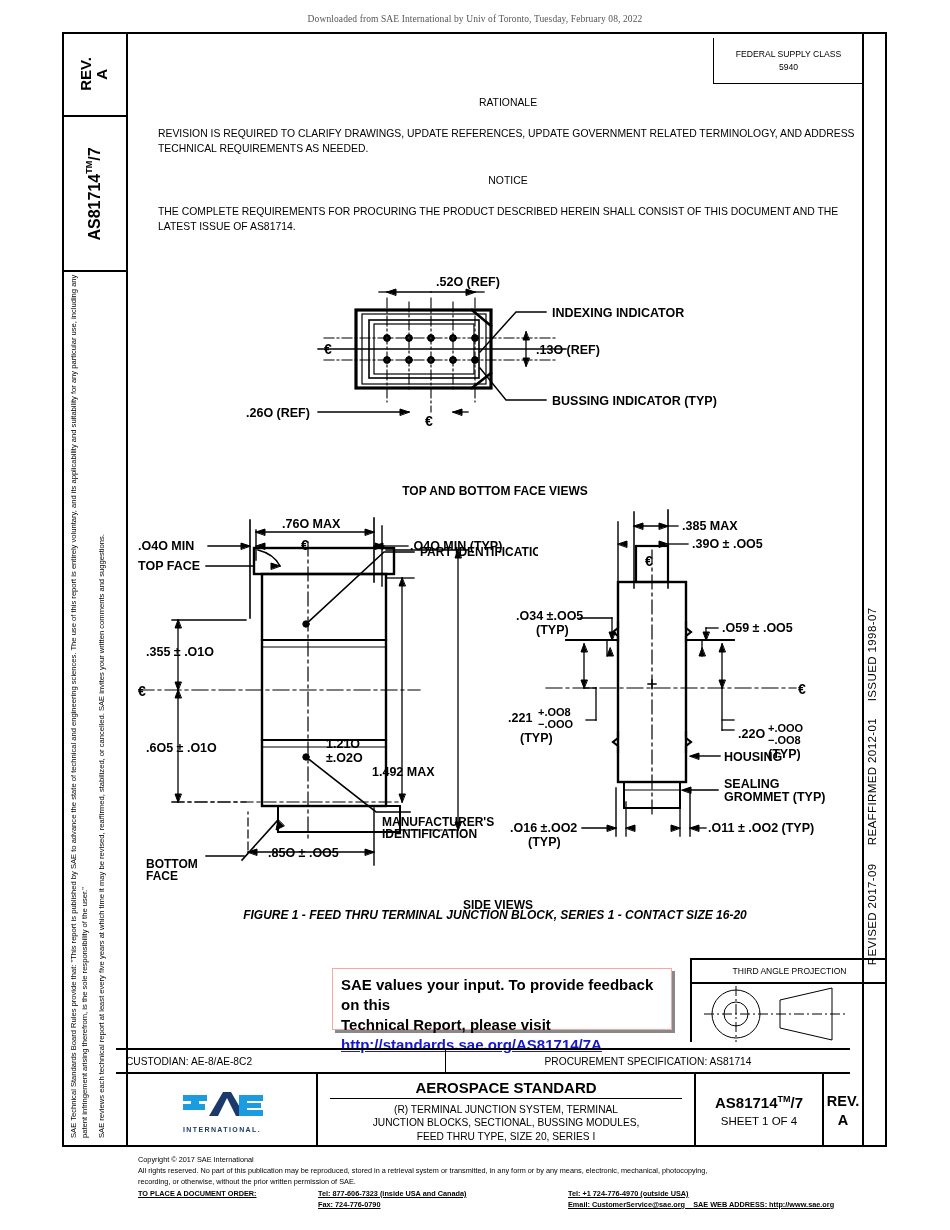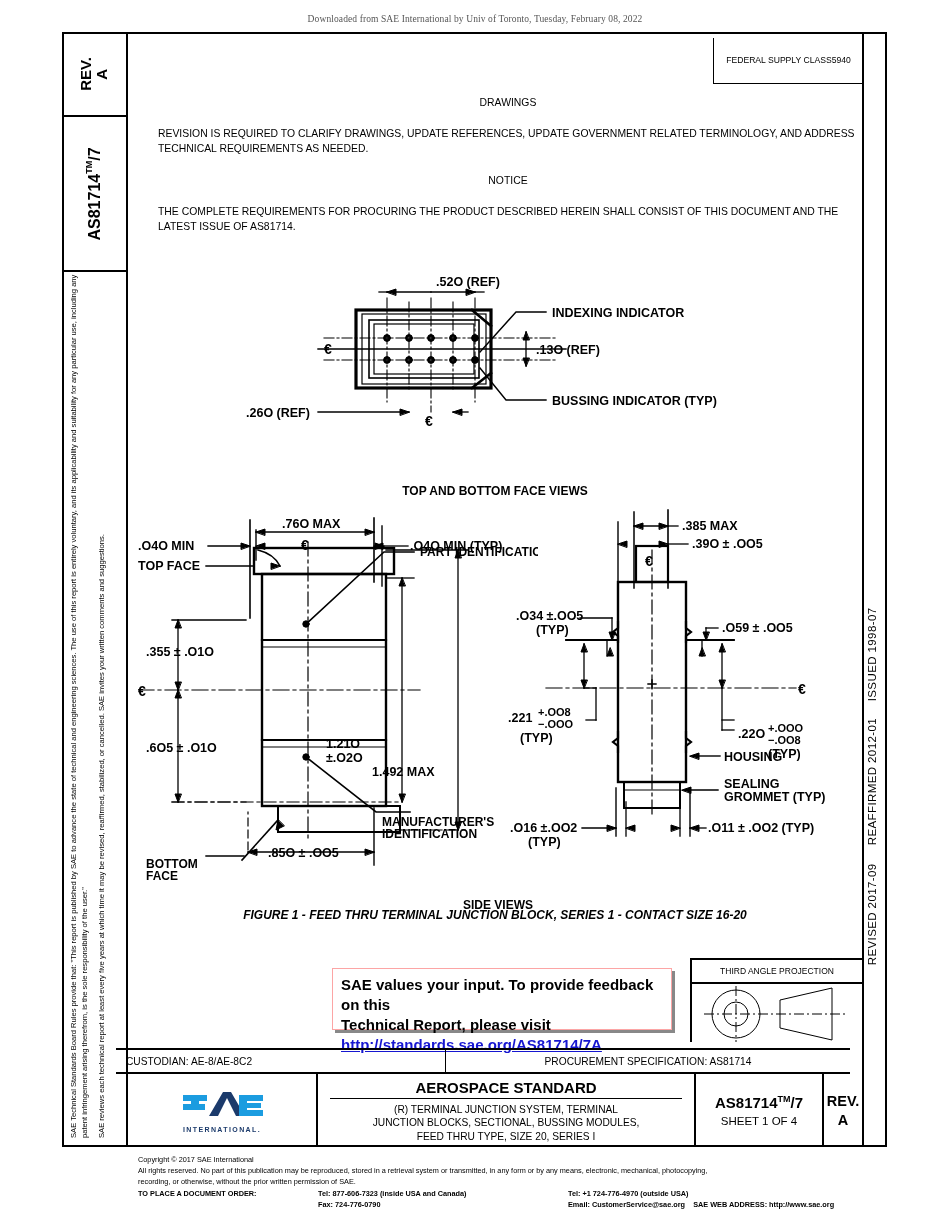--- a/index.html
+++ b/index.html
@@ -88,21 +88,21 @@
     white-space: nowrap;
   }
   .right-strip .dates span { margin-bottom: 14px; display: inline-block; }
 
   
   .fsc {
     position: absolute; left: 713px; top: 38px;
     width: 150px; height: 46px;
     border-left: 1.5px solid #000;
     border-bottom: 1.5px solid #000;
-    display: flex; flex-direction: row;
+    display: flex; flex-direction: column;
     align-items: center; justify-content: center;
     font-size: 8.6px; line-height: 1.5;
     text-align: center;
   }
 
   
   .head-block {
     position: absolute; left: 158px; top: 96px; width: 700px;
     font-size: 10.4px; line-height: 1.42;
   }
@@ -138,21 +138,21 @@
     padding: 6px 8px;
     font-size: 15px; font-weight: bold; line-height: 1.34;
   }
   .feedback a {
     color: #1616d0; text-decoration: underline;
   }
 
   
   .tap {
     position: absolute; left: 690px; top: 958px;
-    width: 172px; height: 84px;
+    width: 197px; height: 84px;
     border-left: 2px solid #000;
     border-top: 2px solid #000;
   }
   .tap .lbl {
     height: 24px; border-bottom: 2px solid #000;
     display: flex; align-items: center; justify-content: center;
     font-size: 8.5px;
   }
 
   
@@ -221,21 +221,21 @@
   .footer {
     position: absolute; left: 138px; top: 1155px; width: 812px;
     font-size: 7.3px; line-height: 1.5;
   }
   .footer .bold { font-weight: bold; }
   .foot-grid {
     display: grid;
     grid-template-columns: 180px 250px auto;
     font-size: 7.3px; margin-top: 1px;
   }
-  .foot-grid div { padding-right: 4px; }
+  .foot-grid div { padding-right: 4px; text-decoration: underline; }
 </style>
 </head>
 <body>
 
 <div class="page">
 
   <div class="dl-banner">Downloaded from SAE International by Univ of Toronto, Tuesday, February 08, 2022</div>
 
   <div class="frame"></div>
 
@@ -265,21 +265,21 @@
       <span>ISSUED 1998-07</span>
     </div>
   </div>
 
   <div class="fsc">
     <div>FEDERAL SUPPLY CLASS</div>
     <div>5940</div>
   </div>
 
   <div class="head-block">
-    <p class="ctr">DRAWINGS</p>
+    <p class="ctr">RATIONALE</p>
     <div class="sp-a"></div>
     <p>REVISION IS REQUIRED TO CLARIFY DRAWINGS, UPDATE REFERENCES, UPDATE GOVERNMENT RELATED TERMINOLOGY, AND ADDRESS TECHNICAL REQUIREMENTS AS NEEDED.</p>
     <div class="sp-b"></div>
     <p class="ctr">NOTICE</p>
     <div class="sp-a"></div>
     <p>THE COMPLETE REQUIREMENTS FOR PROCURING THE PRODUCT DESCRIBED HEREIN SHALL CONSIST OF THIS DOCUMENT AND THE LATEST ISSUE OF AS81714.</p>
   </div>
 
   <div class="draw">
 

